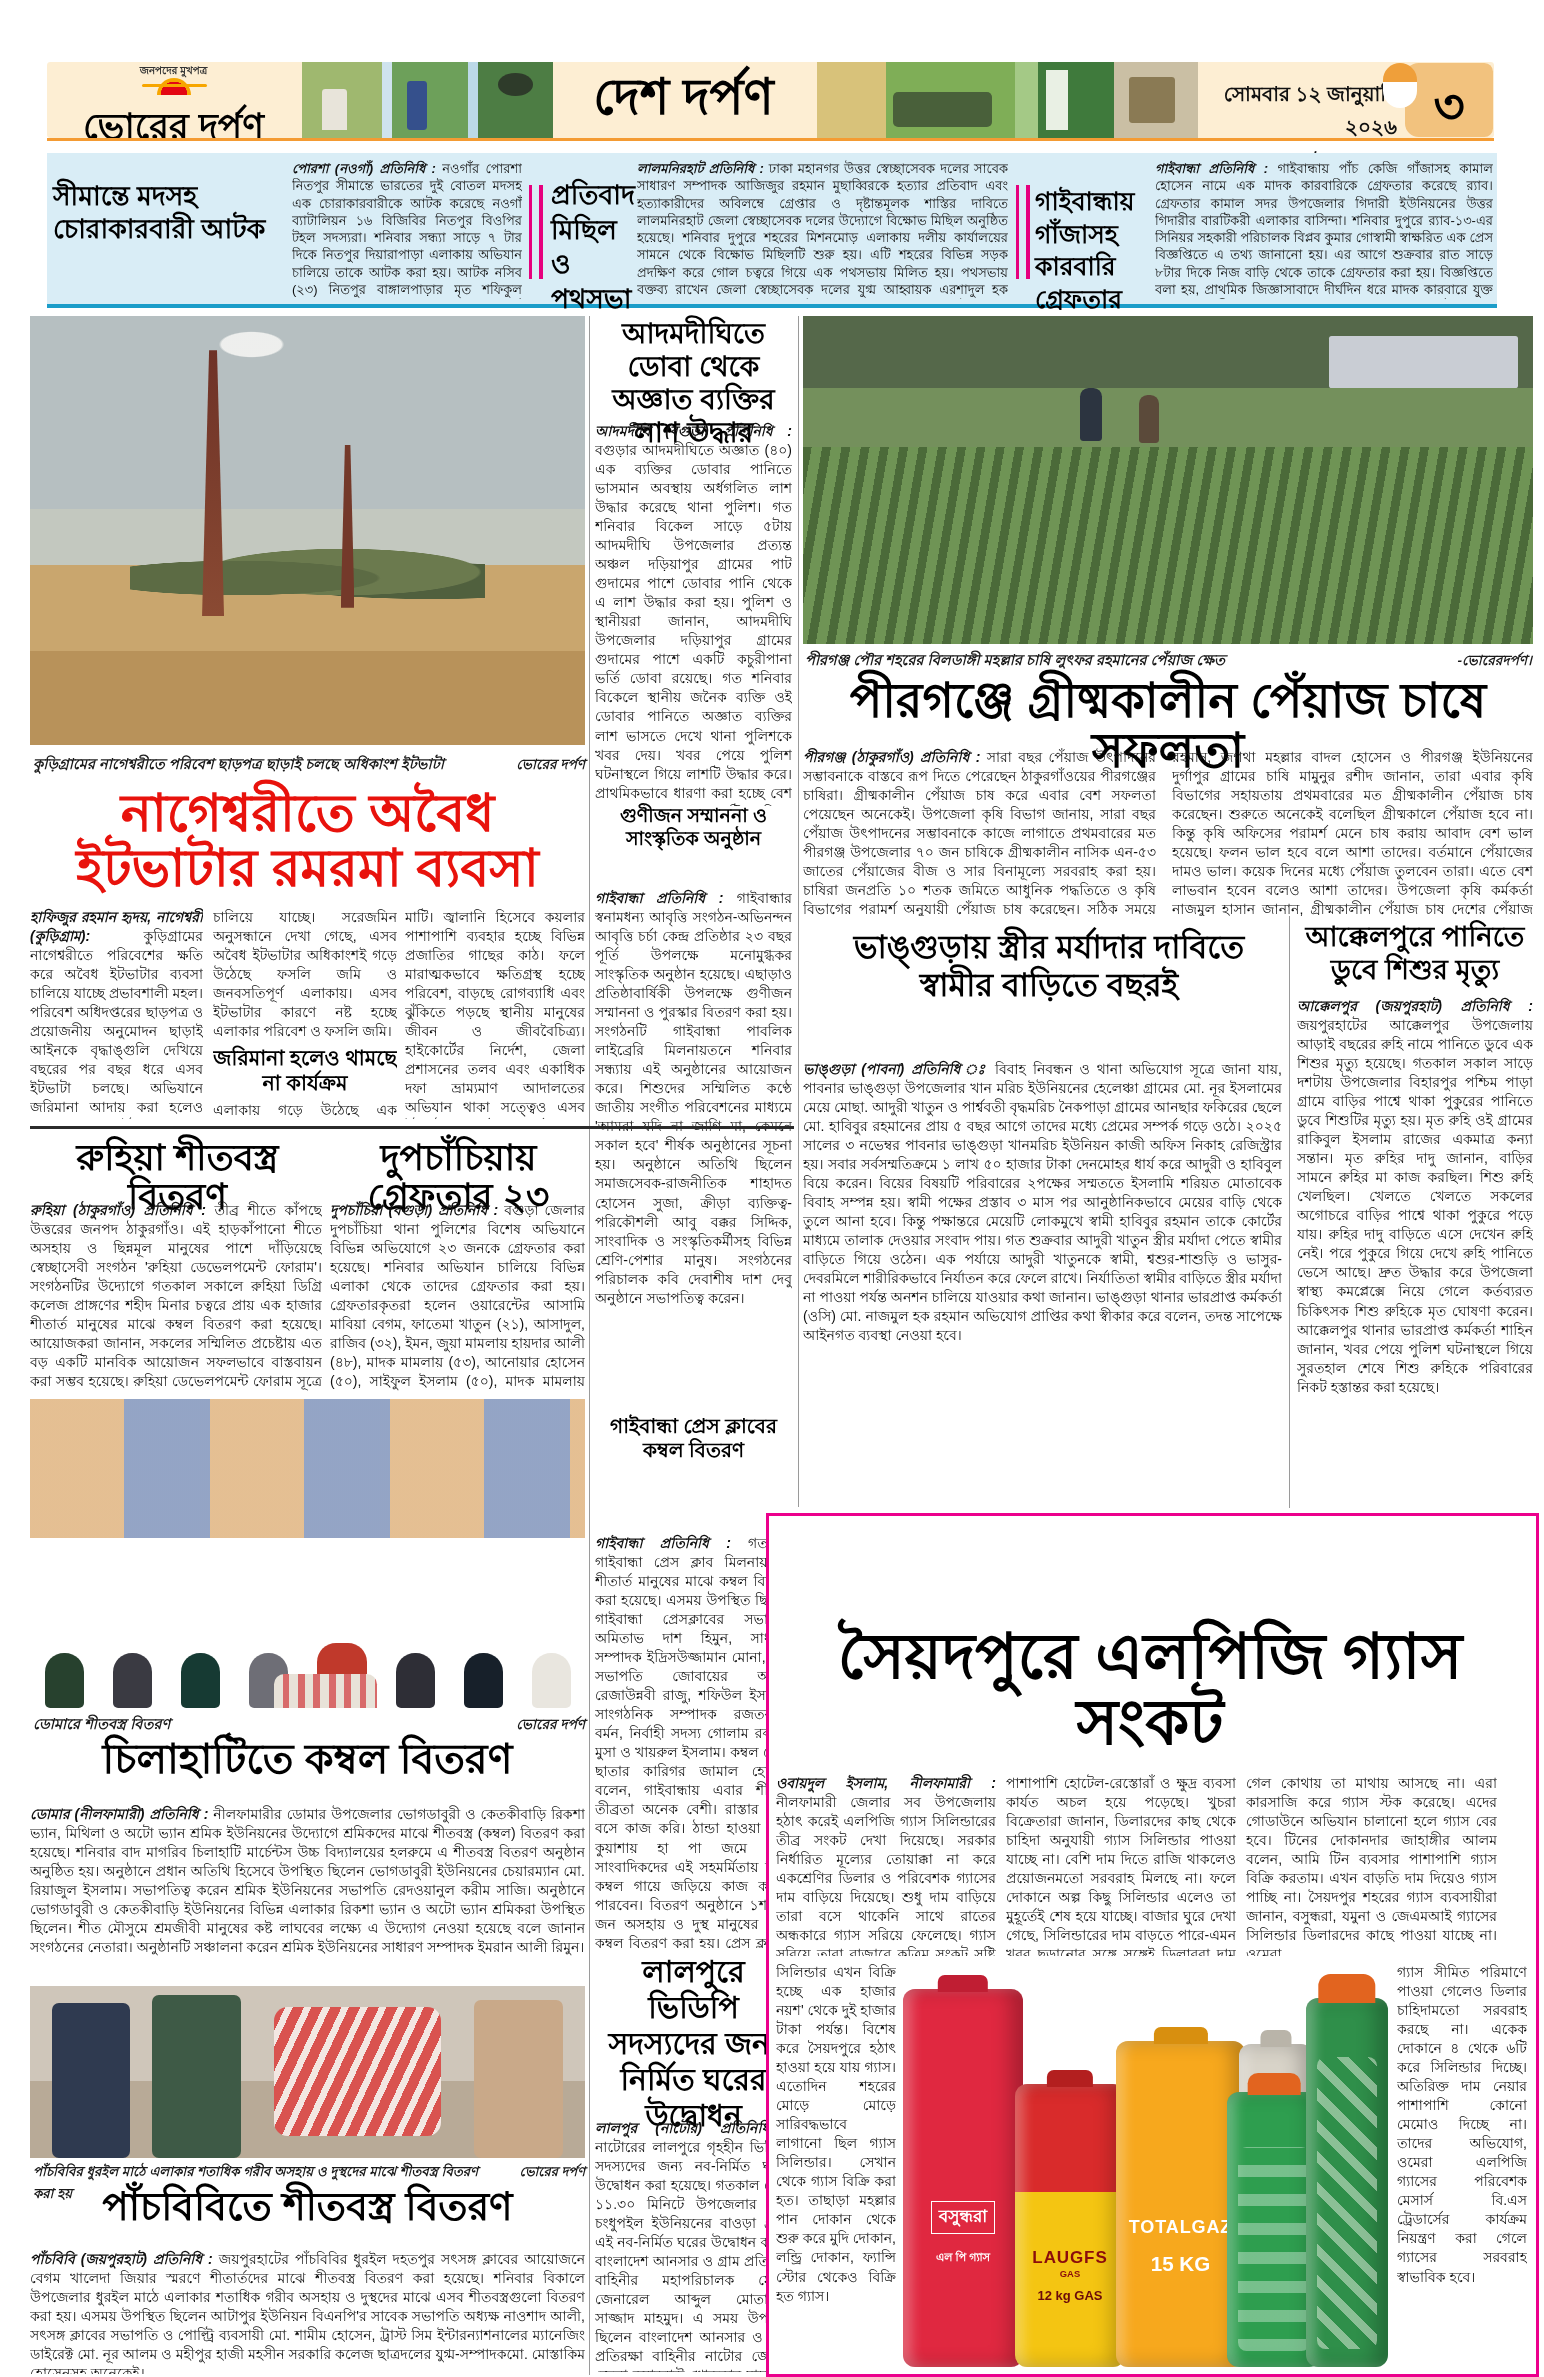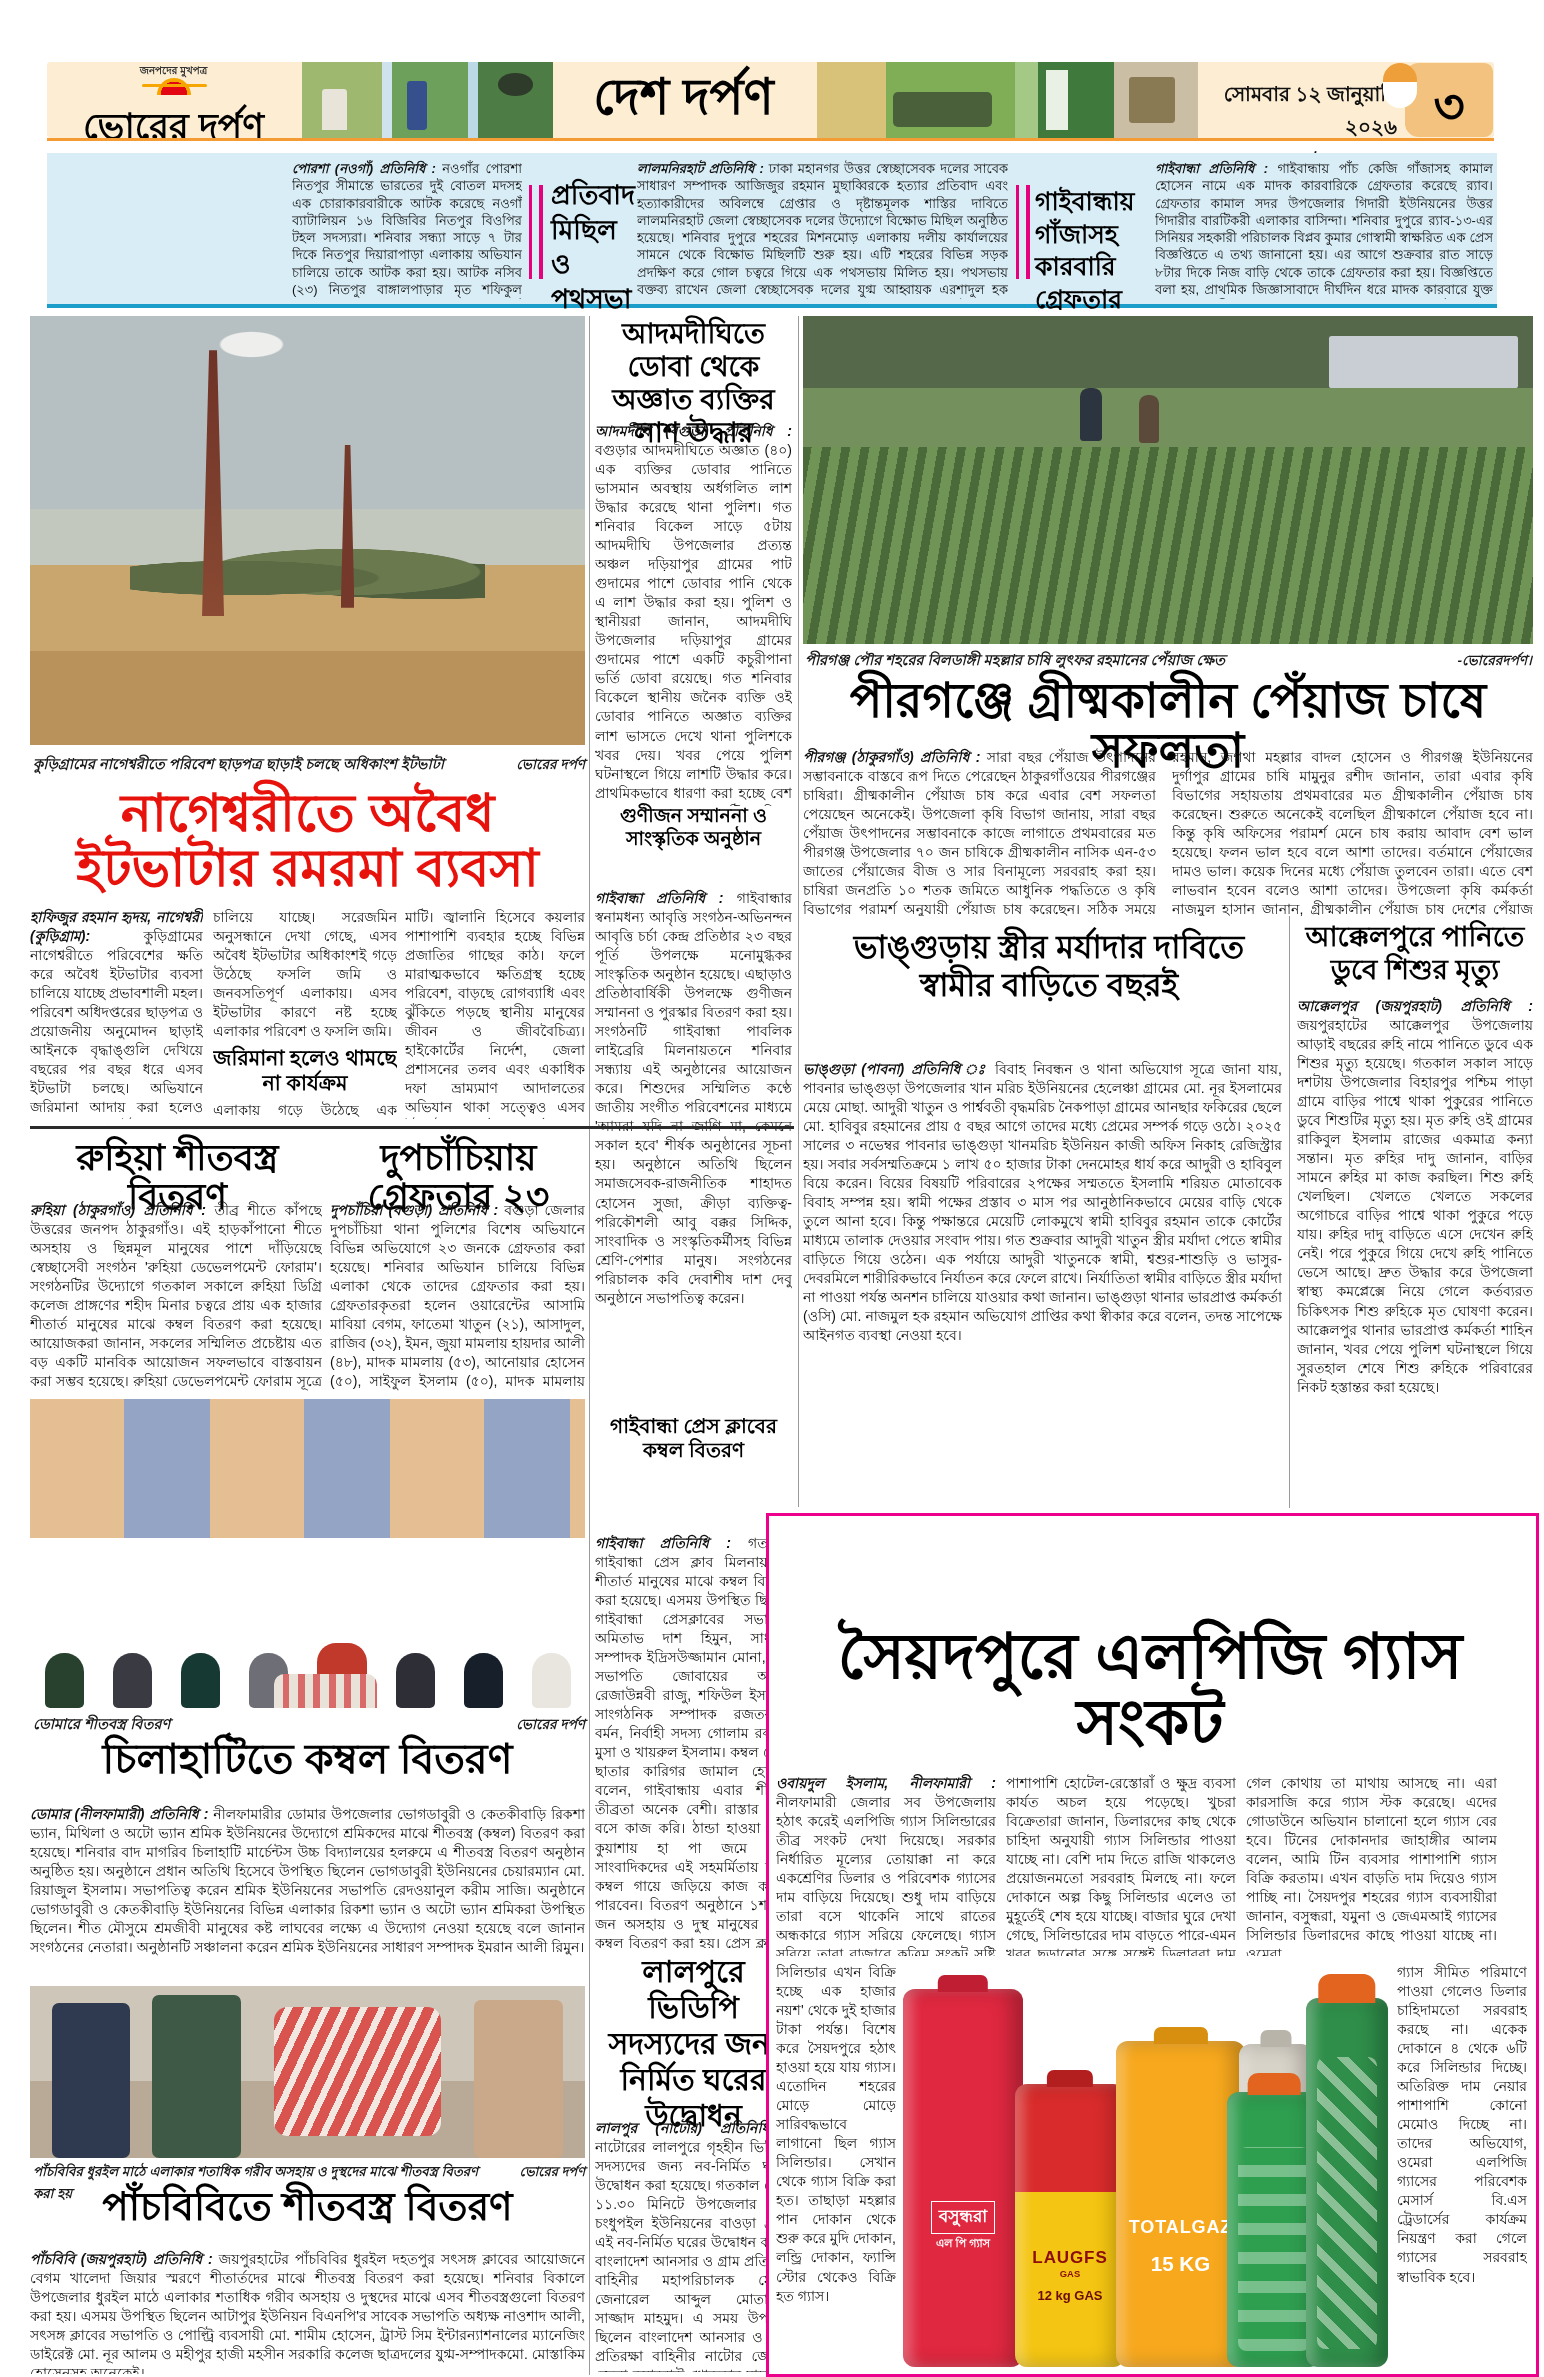--- a/index.html
+++ b/index.html
@@ -64,20 +64,21 @@
   <div class="abs" style="left:1405px;top:63px;width:88px;height:74px;background:#f2c27e;border-radius:13.7px 8.6px 8.6px 13.7px;">
     <div class="abs" style="left:-22px;top:0;width:34px;height:19px;background:#ef9f3a;border-radius:17px 17px 0 0;"></div>
     <div class="abs" style="left:-22px;top:19px;width:34px;height:26px;background:#ffffff;border-radius:0 0 17px 17px;"></div>
     <div class="abs c" style="left:0;top:6.9px;width:88px;font-size:48px;font-weight:800;color:#000;">৩</div>
   </div>
 
   <div class="abs" style="left:47px;top:138px;width:1447px;height:3.4px;background:#f49b33;"></div>
 
   <div class="abs" style="left:47px;top:153px;width:1450px;height:151px;background:#d9edf6;border-bottom:4.3px solid #1b9dc9;"></div>
 
+  <div class="abs hl" style="left:53px;top:180px;width:230px;font-size:26.6px;line-height:1.25;">সীমান্তে মদসহ চোরাকারবারী আটক</div>
   <div class="abs jt body-sm" style="left:292px;top:160px;width:230px;height:139px;overflow:hidden;">
     <span class="dl">পোরশা (নওগাঁ) প্রতিনিধি :</span>
     <span>নওগাঁর পোরশা নিতপুর সীমান্তে ভারতের দুই বোতল মদসহ এক চোরাকারবারীকে আটক করেছে নওগাঁ ব্যাটালিয়ন ১৬ বিজিবির নিতপুর বিওপির টহল সদস্যরা। শনিবার সন্ধ্যা সাড়ে ৭ টার দিকে নিতপুর দিয়ারাপাড়া এলাকায় অভিযান চালিয়ে তাকে আটক করা হয়। আটক নসিব (২৩) নিতপুর বাঙ্গালপাড়ার মৃত শফিকুল ইসলামের ছেলে। ১৬ বিজিবি নওগাঁ ব্যাটালিয়নের ভারপ্রাপ্ত অধিনায়ক ও অতিরিক্ত পরিচালক মেজর শফিকুর রহমান জানান, নিতপুর বিওপির টহল কমান্ডার হাবিলদার আল আমিনের নেতৃত্বে একটি বিশেষ টহল দল নিতপুর দিয়াড়াপাড়া নামক স্থানে অভিযান পরিচালনা করে ২ বোতল ভারতীয় মদসহ ওই চোরাকারবারীকে আটক করেন। পরে পোরশা থানায় মামলা দায়েরপূর্বক মাদকদ্রব্যসহ রাতেই তাকে থানা পুলিশের নিকট হস্তান্তর করা হয়েছে।</span>
   </div>
   <div class="sep-mag" style="left:529px;top:185px;height:94px;">
       <i></i>
       <i></i>
     </div>
 
   <div class="abs hl" style="left:551px;top:178px;width:79px;font-size:26.6px;line-height:1.3;">প্রতিবাদ মিছিল ও পথসভা</div>
@@ -252,21 +253,21 @@
   </div>
   <div class="abs jt body-txt" style="left:1397px;top:1963px;width:130px;height:402px;overflow:hidden;">
     <span>গ্যাস সীমিত পরিমাণে পাওয়া গেলেও ডিলার চাহিদামতো সরবরাহ করছে না। একেক দোকানে ৪ থেকে ৬টি করে সিলিন্ডার দিচ্ছে। অতিরিক্ত দাম নেয়ার পাশাপাশি কোনো মেমোও দিচ্ছে না। তাদের অভিযোগ, ওমেরা এলপিজি গ্যাসের পরিবেশক মেসার্স বি.এস ট্রেডার্সের কার্যক্রম নিয়ন্ত্রণ করা গেলে গ্যাসের সরবরাহ স্বাভাবিক হবে।</span>
   </div>
 
   <div class="abs" style="left:903px;top:1965px;width:486px;height:402px;">
     <div class="cyl" style="position:absolute;left:0;bottom:0;width:120px;height:378px;background:#e02840;">
       <div class="neck" style="background:#c01e33;"></div>
       <div class="lbl" style="top:56%;">
         <div style="font-size:17px;border:1.7px solid #fff;display:inline-block;padding:1.7px 6.9px;">বসুন্ধরা</div>
-        <div style="font-size:11px;margin-top:1px;">এল পি গ্যাস</div>
+        <div style="font-size:11px;margin-top:15px;">এল পি গ্যাস</div>
       </div>
     </div>
     <div class="cyl" style="position:absolute;left:112px;bottom:0;width:110px;height:283px;background:linear-gradient(180deg,#d92b2b 0 38%,#f4c512 38% 100%);">
       <div class="neck" style="background:#b31f1f;"></div>
       <div class="lbl" style="top:58%;color:#8a0c0c;">
         <div style="font-size:17px;letter-spacing:0.9px;">LAUGFS</div>
         <div style="font-size:9.4px;">GAS</div>
         <div style="font-size:13px;margin-top:8.6px;color:#6b0b0b;">12 kg GAS</div>
       </div>
     </div>

